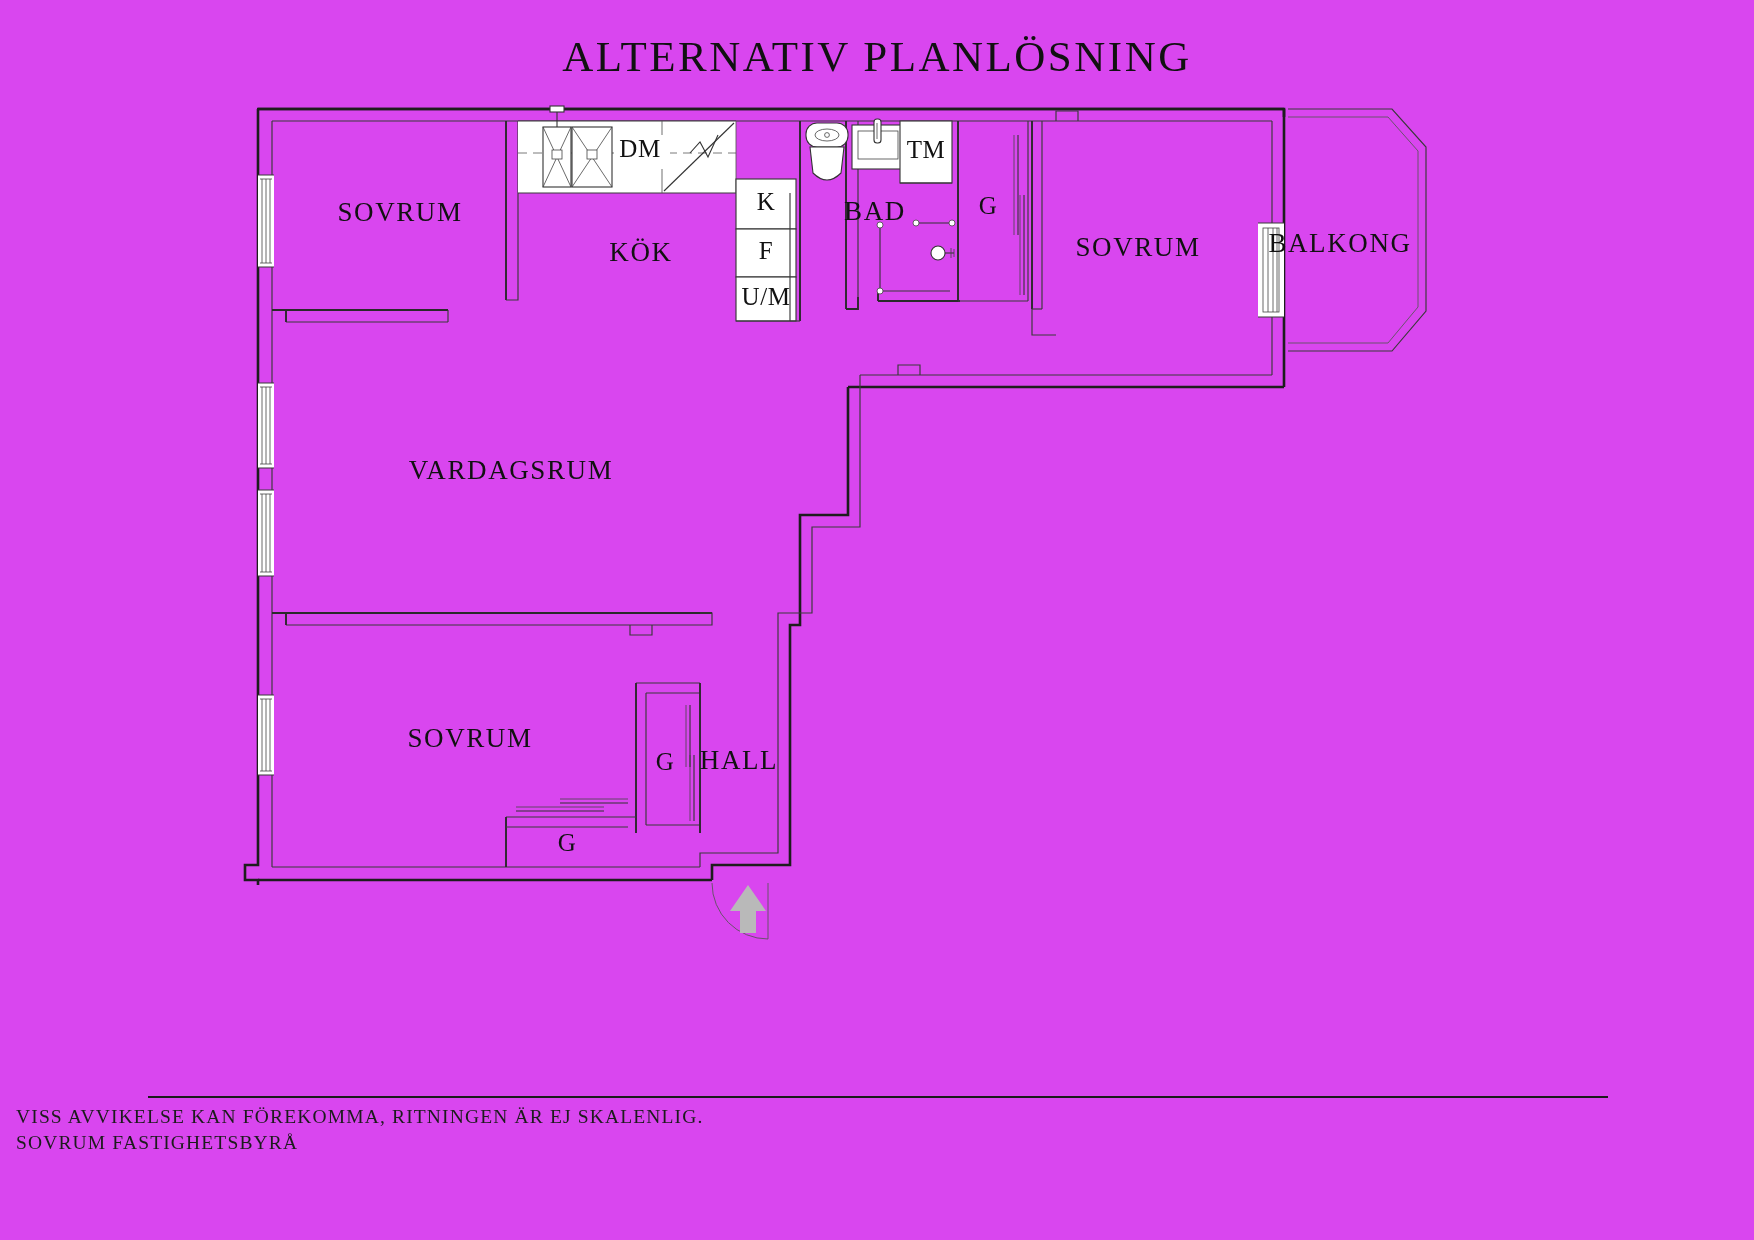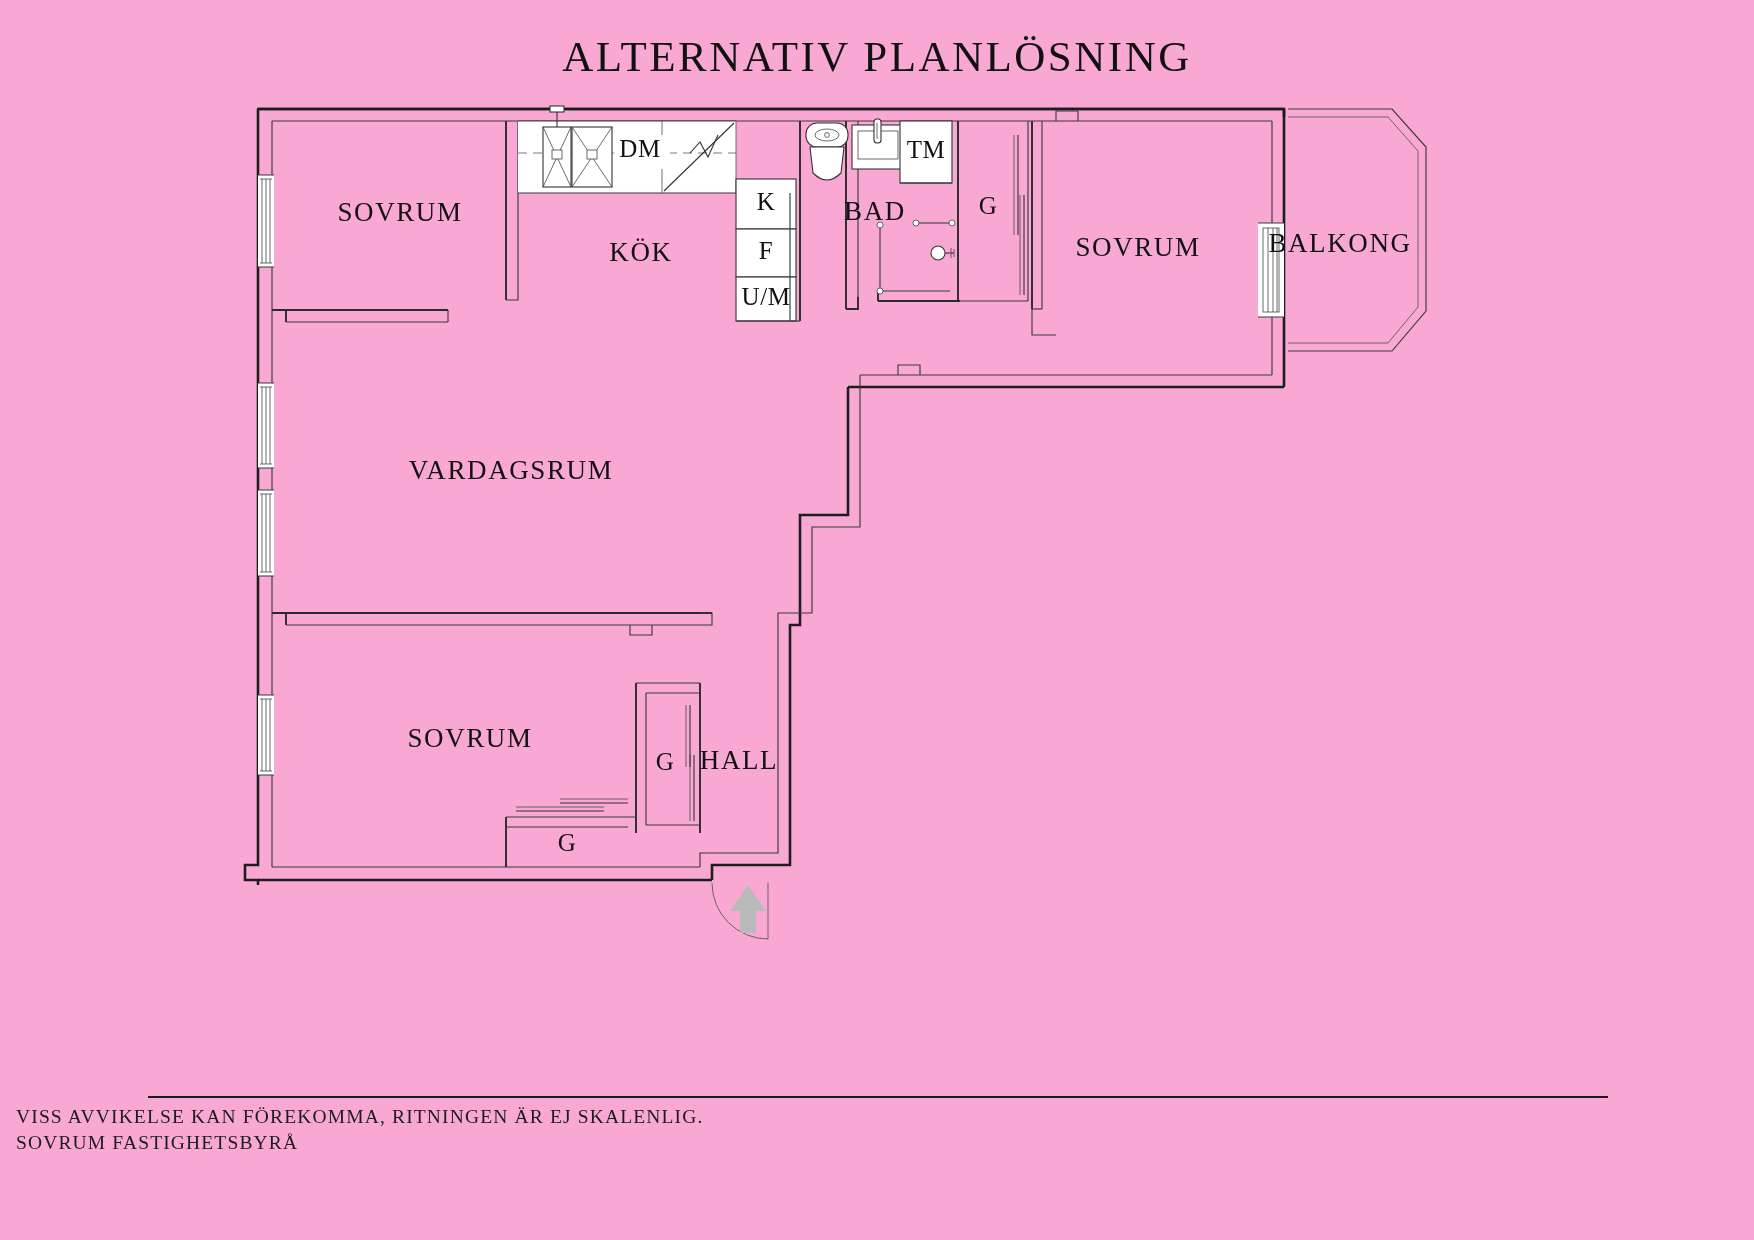--- a/index.html
+++ b/index.html
@@ -11,21 +11,21 @@
   body {
     width: 1754px;
     height: 1240px;
     position: relative;
     font-family: "Liberation Serif", "DejaVu Serif", serif;
     overflow: hidden;
   }
   #page {
     position: absolute;
     inset: 0;
-    background: #f9a8d4;
+    background: #d946ef;
   }
   #plan-title {
     position: absolute;
     top: 32px;
     left: 0;
     width: 100%;
     text-align: center;
     font-family: "Liberation Serif", "DejaVu Serif", serif;
     font-size: 43px;
     letter-spacing: 2.5px;

